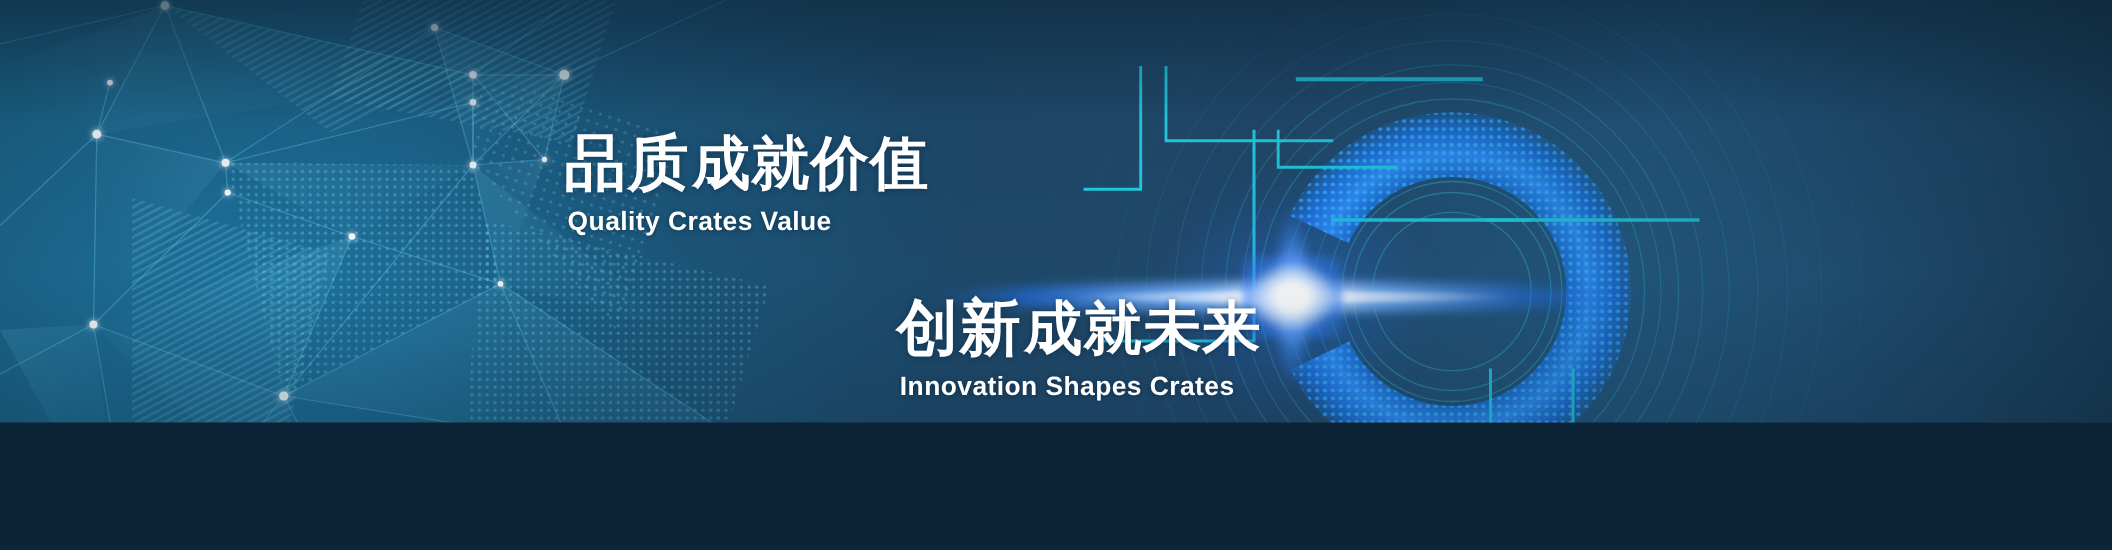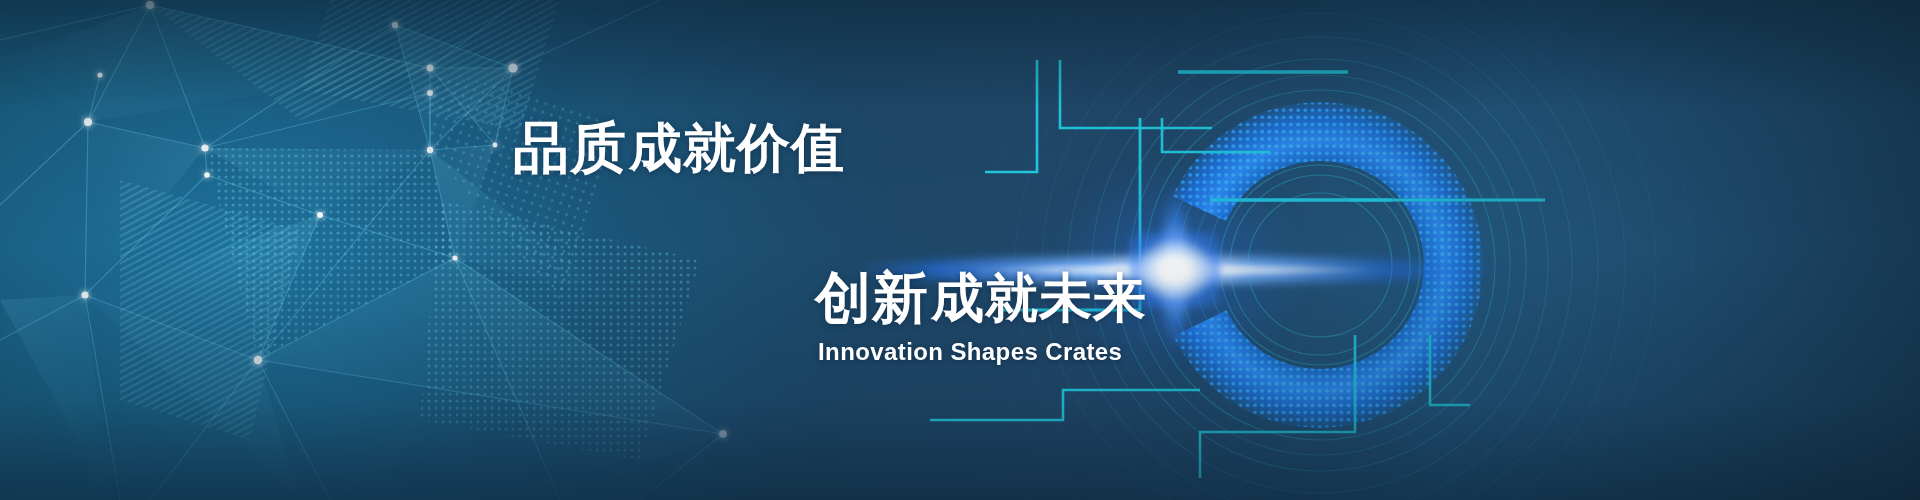--- a/index.html
+++ b/index.html
@@ -2,21 +2,21 @@
 <html><head>
 <meta charset="utf-8">
 <title>Tech Banner</title>
 <style>
   html,body{margin:0;padding:0;background:#0d2436;}
   *{box-sizing:border-box;}
 
   #banner{
     position:relative;
     width:1920px;
-    height:500px;
+    height:384px;
     overflow:hidden;
     font-family:"Liberation Sans","DejaVu Sans",sans-serif;
     background:#1d4463;
   }
 
   .layer{position:absolute;top:0;left:0;width:1920px;height:500px;}
   .layer.svgl svg{display:block;width:1920px;height:500px;}
 
   
   #bg-base{
@@ -315,20 +315,21 @@
     <div class="core"></div>
   </div>
 
   <div class="layer" id="bg-vignette"></div>
 
   <div class="tline" id="headline-1">
     <div class="head-row">
       <span class="head-strong">品质</span>
       <span class="head-rest">成就价值</span>
     </div>
+    <div class="sub-row">Quality Crates Value</div>
   </div>
 
   <div class="tline" id="headline-2">
     <div class="head-row">
       <span class="head-strong">创新</span>
       <span class="head-rest">成就未来</span>
     </div>
     <div class="sub-row">Innovation Shapes Crates</div>
   </div>
 

